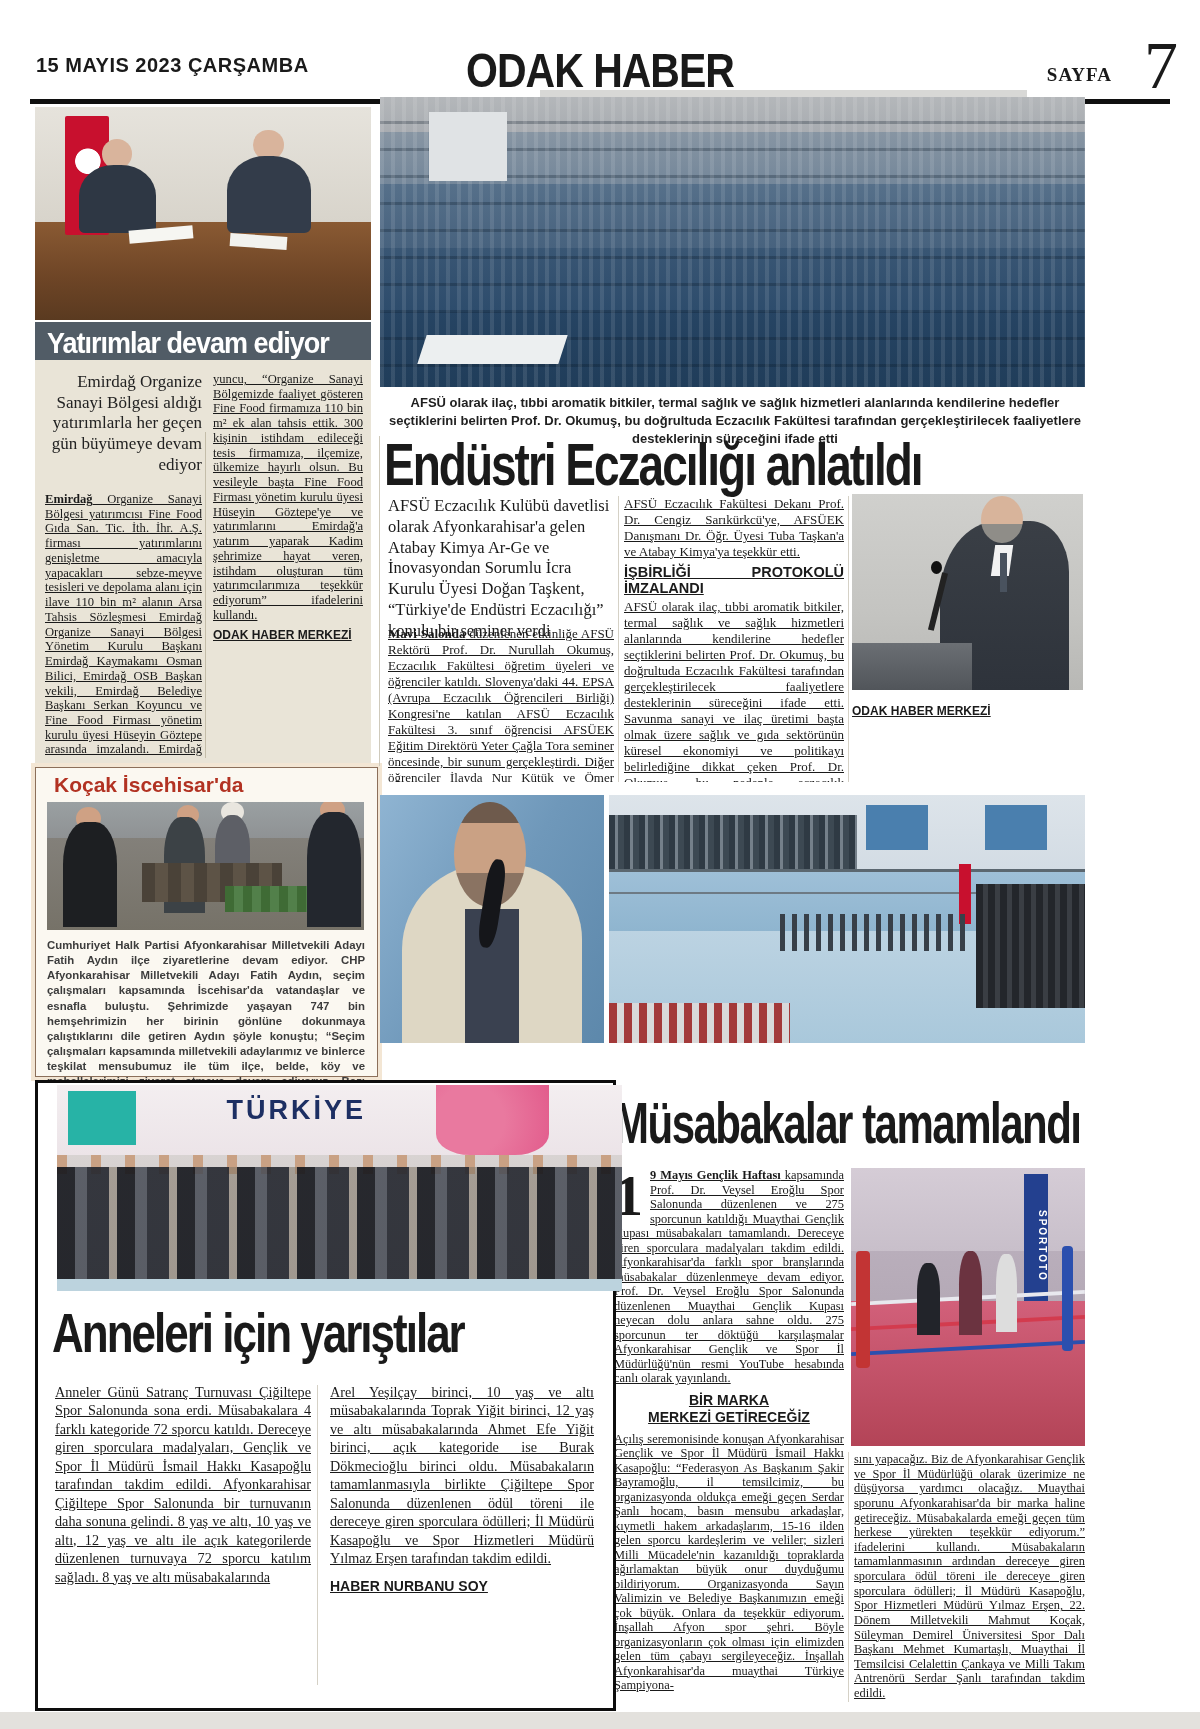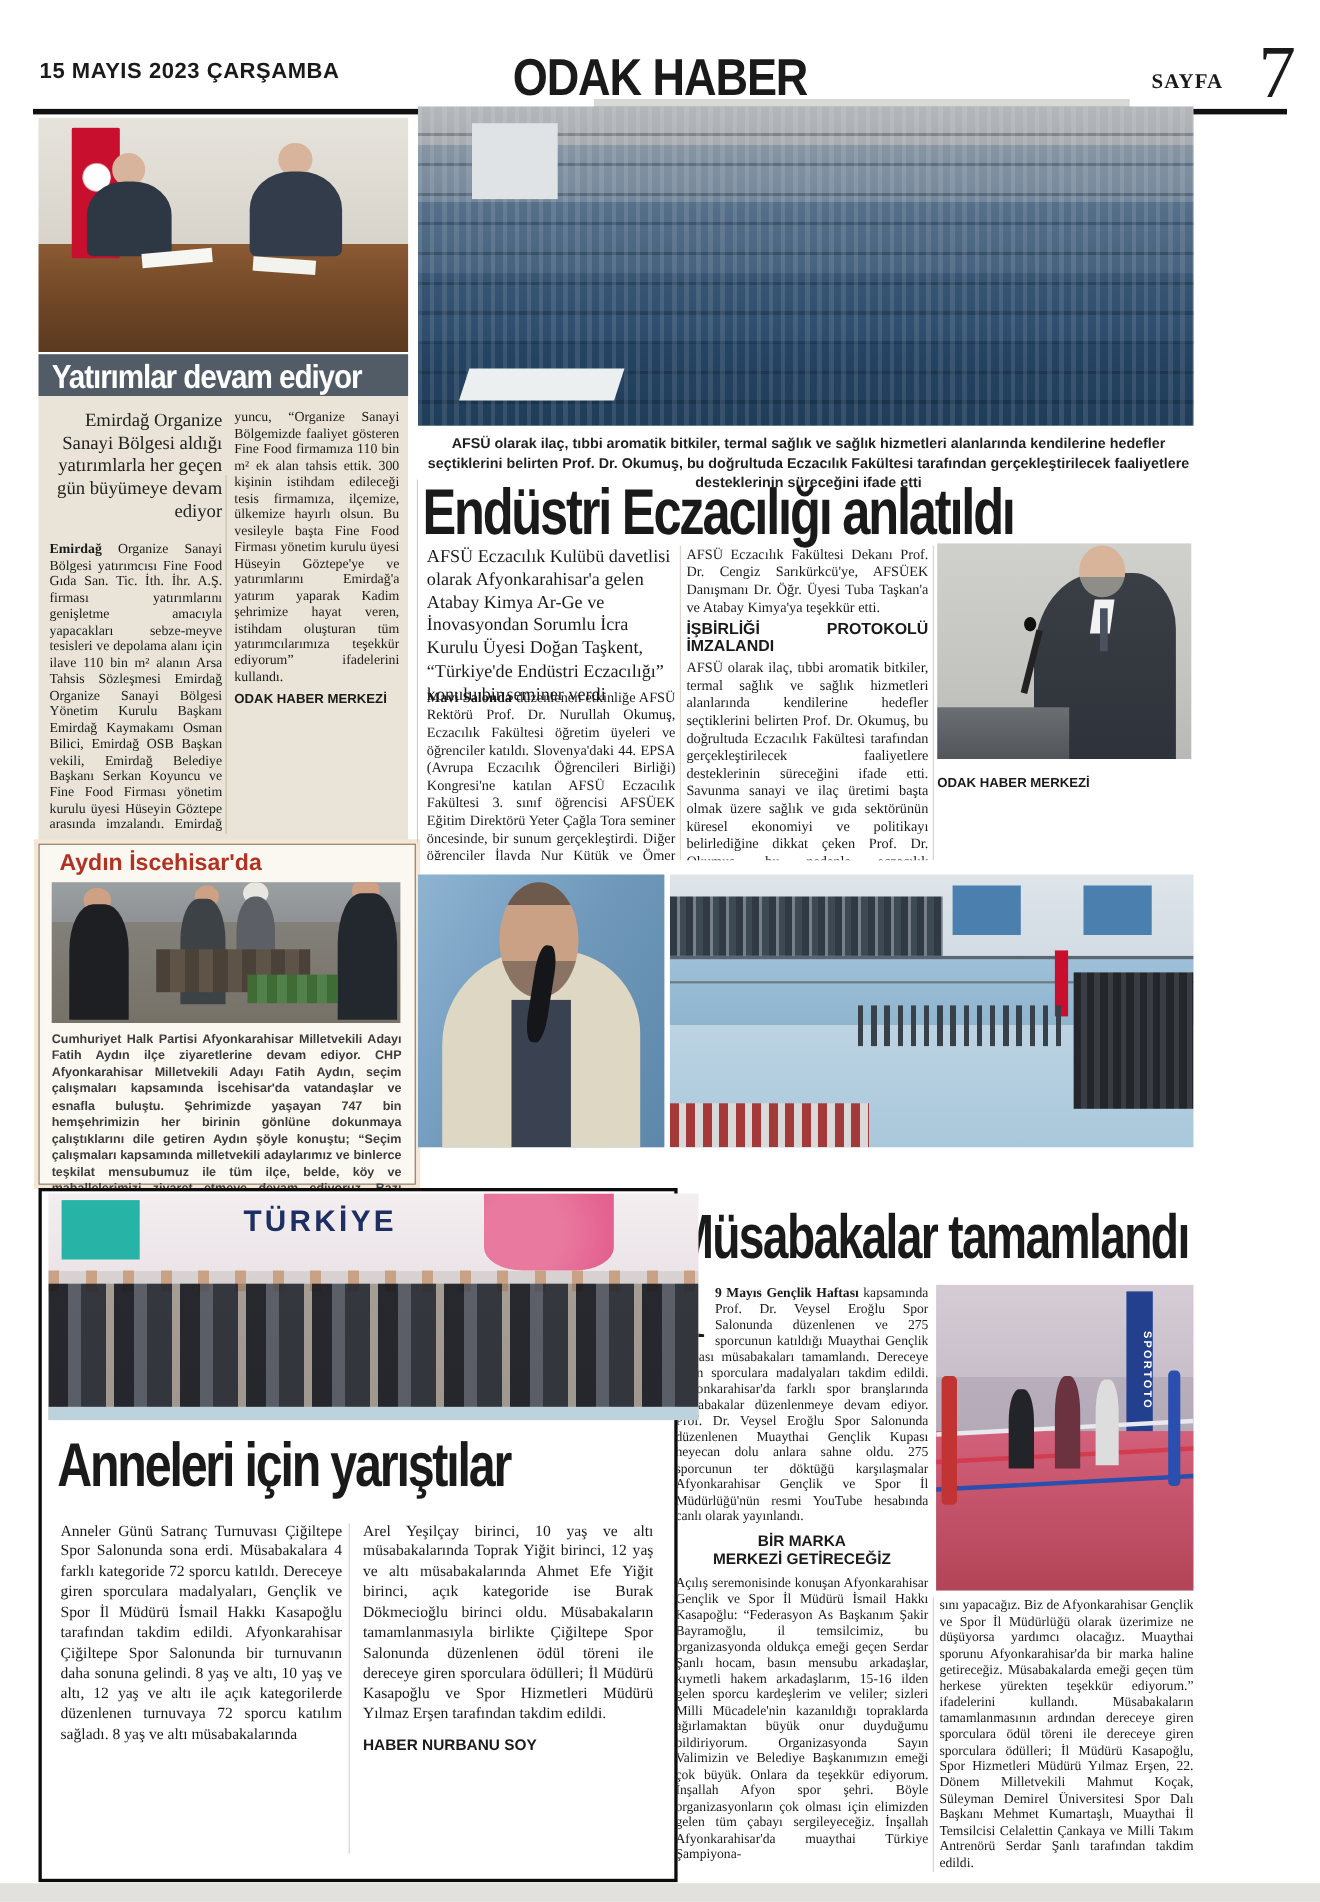--- a/index.html
+++ b/index.html
@@ -1,21 +1,21 @@
 <!DOCTYPE html>
 <html lang="tr"><head>
 <meta charset="utf-8">
 <style>
   html,body{margin:0;padding:0;background:#ffffff;}
   #page{position:relative;width:1200px;height:1729px;background:#ffffff;overflow:hidden;
         font-family:"Liberation Serif",serif;color:#1a1a1a;}
   .sans{font-family:"Liberation Sans",sans-serif;}
   .abs{position:absolute;}
   .just{text-align:justify;}
-  .hidden-overflow{overflow:hidden;}
+  .hidden-overflow{overflow:hidden;text-decoration:underline;}
 
   
   .hdr-date{left:36px;top:54px;font:bold 20px "Liberation Sans",sans-serif;letter-spacing:.5px;}
   .hdr-graybar{left:540px;top:90px;width:487px;height:21px;background:#d8d8d6;}
   .hdr-masthead{left:0;right:0;top:44px;text-align:center;
     font:bold 41px "Liberation Sans",sans-serif;letter-spacing:-1px;transform:scaleY(1.15);transform-origin:center top;}
   .hdr-rule{left:30px;width:1140px;top:99px;height:5px;background:#101010;}
   .hdr-sayfa{right:88px;top:64px;font:bold 19px "Liberation Serif",serif;letter-spacing:1px;}
   .hdr-pagenum{right:22px;top:26px;font:400 68px "Liberation Serif",serif;}
 
@@ -145,22 +145,22 @@
     writing-mode:vertical-rl;text-align:center;color:#fff;
     font:bold 10px "Liberation Sans",sans-serif;letter-spacing:2px;}
   .rg-f1{left:28%;top:34%;width:10%;height:26%;background:#22242a;border-radius:40% 40% 0 0;}
   .rg-f2{left:46%;top:30%;width:10%;height:30%;background:#6b3340;border-radius:40% 40% 0 0;}
   .rg-ref{left:62%;top:31%;width:9%;height:28%;background:#dddddd;border-radius:40% 40% 0 0;}
   .mus-col2{left:854px;top:1452px;width:231px;height:252px;font:12.4px/1.18 "Liberation Serif",serif;}
   .vr-mus{left:848px;top:1452px;width:1px;height:250px;background:#d5d1c6;}
 
   
   .ann-box{left:35px;top:1080px;width:575px;height:625px;border:3px solid #0d0d0d;background:#fff;}
-  .photo-turkiye{left:6px;top:2px;width:565px;height:206px;
-    background:linear-gradient(180deg,#f3eef0 0,#ece4e8 34%,#d8d3d2 34%,#c9c4c2 100%);padding-left:26px;}
+  .photo-turkiye{left:19px;top:2px;width:565px;height:206px;
+    background:linear-gradient(180deg,#f3eef0 0,#ece4e8 34%,#d8d3d2 34%,#c9c4c2 100%);}
   .tk-teal{left:2%;top:3%;width:12%;height:26%;background:#27b3a6;}
   .tk-pink{right:13%;top:0;width:20%;height:34%;border-radius:0 0 30% 30%;
     background:radial-gradient(circle at 30% 50%,#e9799f 0 40%,#e25c8c 100%);}
   .tk-text{left:30%;top:5%;font:bold 27px "Liberation Sans",sans-serif;color:#1d2f63;letter-spacing:3px;}
   .tk-heads{left:0;top:34%;width:100%;height:9%;
     background:repeating-linear-gradient(90deg,#c9a184 0 10px,transparent 10px 34px);}
   .tk-crowd{left:0;top:40%;width:100%;height:54%;
     background:repeating-linear-gradient(90deg,rgba(20,22,28,.9) 0 18px,rgba(70,75,85,.85) 18px 30px,rgba(35,38,46,.9) 30px 52px,rgba(125,115,100,.55) 52px 60px);}
   .tk-floor{left:0;bottom:0;width:100%;height:6%;background:#bcd3de;}
   .ann-headline{left:14px;top:218px;font:bold 44px "Liberation Sans",sans-serif;
@@ -204,21 +204,21 @@
   <div class="abs yat-body-bg"></div>
   <div class="abs yat-lead">Emirdağ Organize Sanayi Bölgesi aldığı yatırımlarla her geçen gün büyümeye devam ediyor</div>
   <div class="abs vr-yat"></div>
   <div class="abs yat-col1 just hidden-overflow"><b>Emirdağ</b><span> Organize Sanayi Bölgesi yatırımcısı Fine Food Gıda San. Tic. İth. İhr. A.Ş. firması yatırımlarını genişletme amacıyla yapacakları sebze-meyve tesisleri ve depolama alanı için ilave 110 bin m² alanın Arsa Tahsis Sözleşmesi Emirdağ Organize Sanayi Bölgesi Yönetim Kurulu Başkanı Emirdağ Kaymakamı Osman Bilici, Emirdağ OSB Başkan vekili, Emirdağ Belediye Başkanı Serkan Koyuncu ve Fine Food Firması yönetim kurulu üyesi Hüseyin Göztepe arasında imzalandı. Emirdağ Organize Sanayi Bölgesinin yönetimiyle, yatırımcılarıyla, çalışanlarıyla, alt ve üst yapılarıyla en önemlisi de istikrarlı büyümesiyle örnek olduğunu belirten Emirdağ Belediye Serkan Ko-</span></div>
   <div class="abs yat-col2 just hidden-overflow">
     <span>yuncu, “Organize Sanayi Bölgemizde faaliyet gösteren Fine Food firmamıza 110 bin m² ek alan tahsis ettik. 300 kişinin istihdam edileceği tesis firmamıza, ilçemize, ülkemize hayırlı olsun. Bu vesileyle başta Fine Food Firması yönetim kurulu üyesi Hüseyin Göztepe'ye ve yatırımlarını Emirdağ'a yatırım yaparak Kadim şehrimize hayat veren, istihdam oluşturan tüm yatırımcılarımıza teşekkür ediyorum” ifadelerini kullandı.</span>
     <div class="byline">ODAK HABER MERKEZİ</div>
   </div>
 
   <div class="abs aydin-box">
-    <div class="abs aydin-title">Aydın İscehisar'da</div>
+    <div class="abs aydin-title">Koçak İscehisar'da</div>
     <div class="photo photo-market">
       <div class="pel mk-h1"></div>
       <div class="pel mk-f1"></div>
       <div class="pel mk-h2"></div>
       <div class="pel mk-f2"></div>
       <div class="pel mk-h3"></div>
       <div class="pel mk-f3"></div>
       <div class="pel mk-crates"></div>
       <div class="pel mk-green"></div>
       <div class="pel mk-h4"></div>

